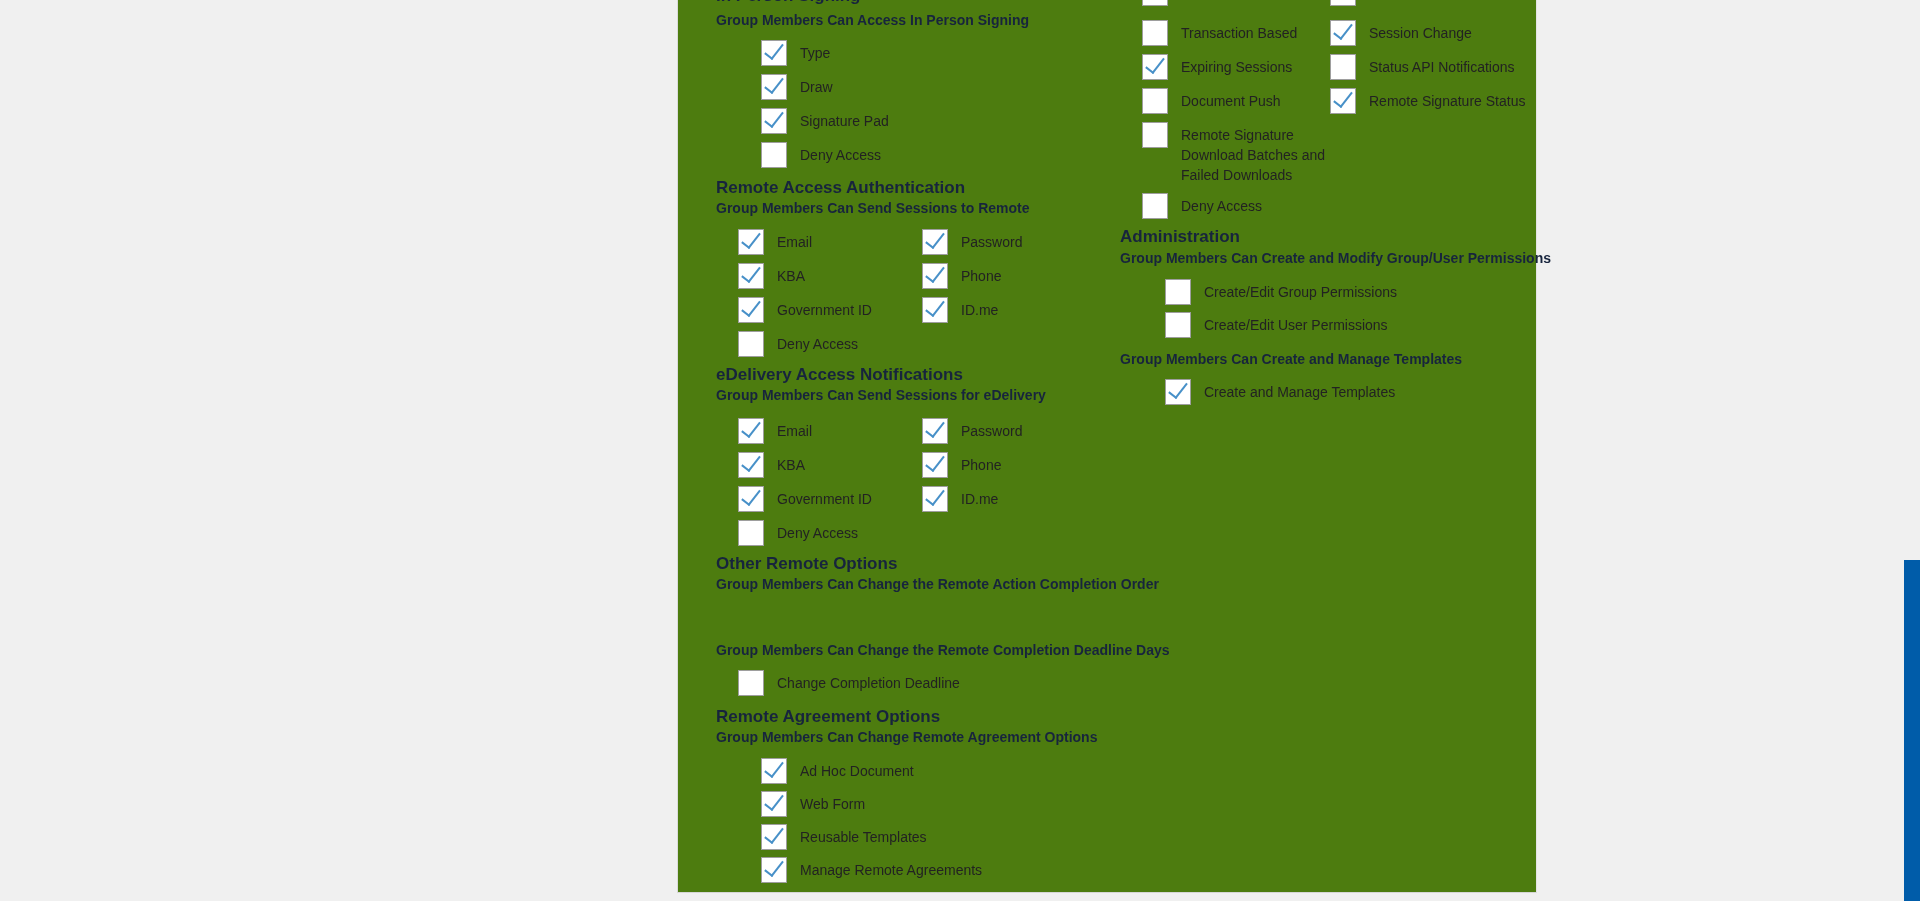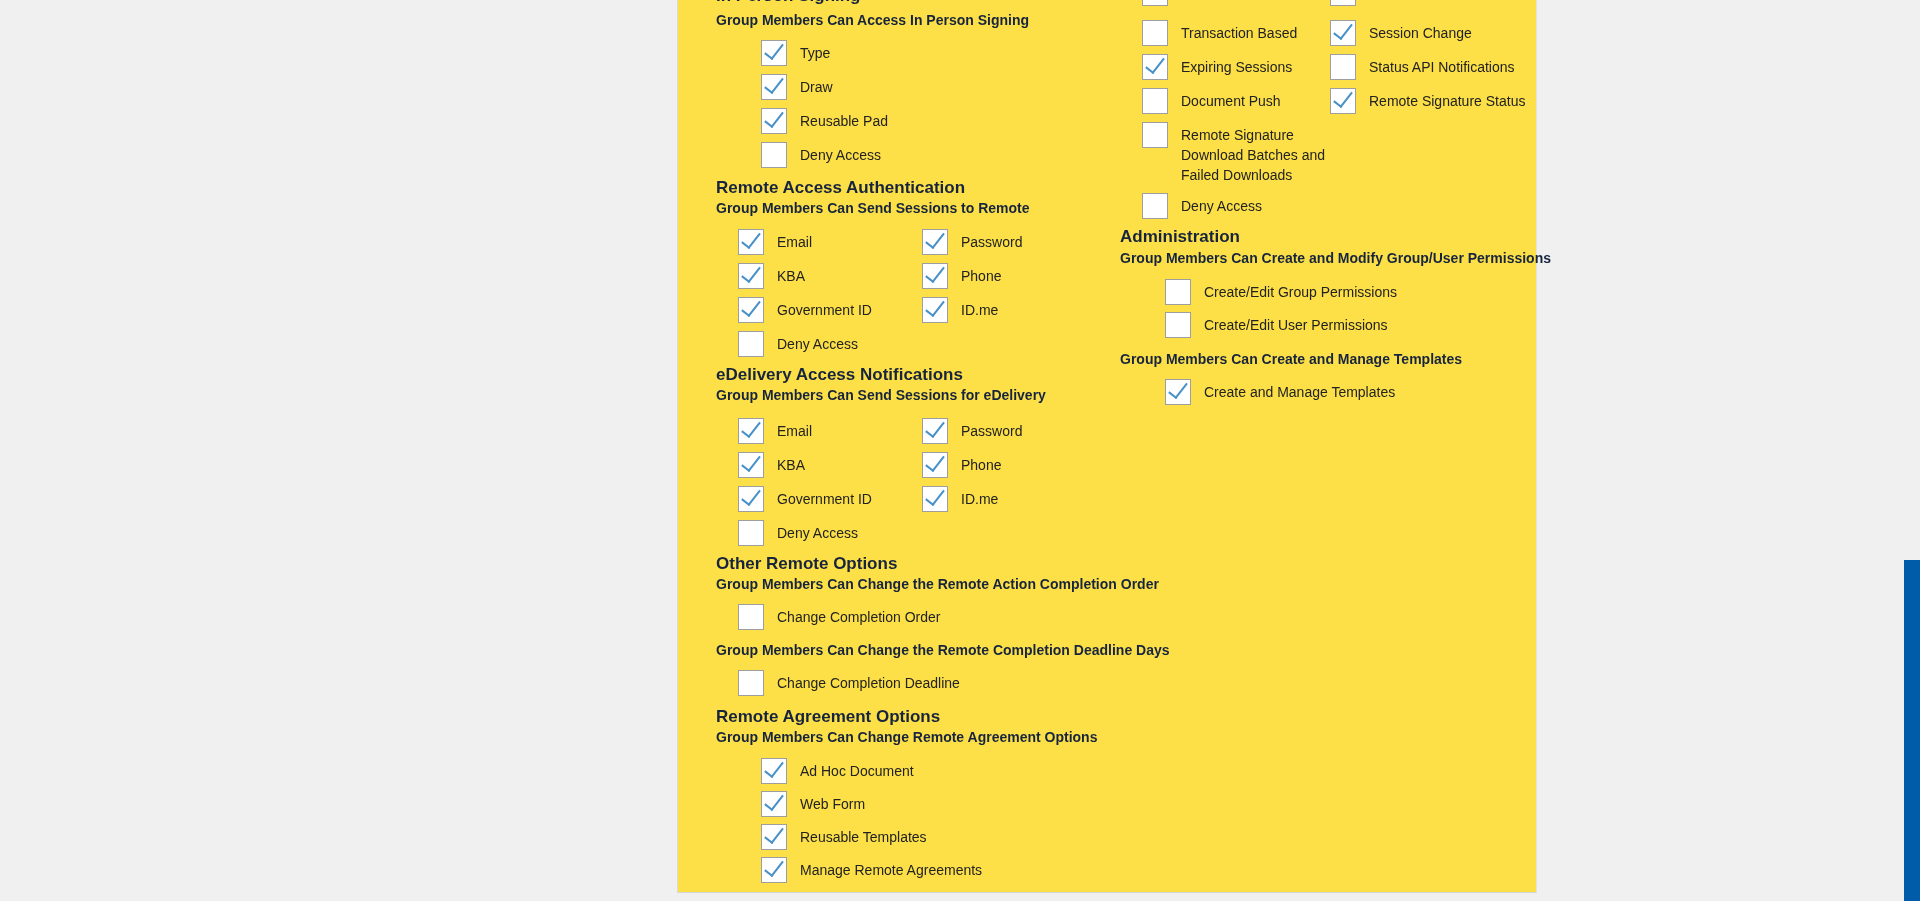--- a/index.html
+++ b/index.html
@@ -5,21 +5,21 @@
   html,body{margin:0;padding:0;overflow:hidden;}
   body{
     width:1920px;height:901px;
     background:#f0f0f0;
     font-family:"Liberation Sans",sans-serif;
     position:relative;
   }
   .page{position:relative;width:1920px;height:901px;overflow:hidden;}
   .panel{
     position:absolute;left:677px;top:0;width:860px;height:893px;
-    background:#fde047;
+    background:#4d7c0f;
     border-left:1px solid #dadada;
     border-right:1px solid #e3e3e3;
     border-bottom:1px solid #d6d6d6;
     box-sizing:border-box;
   }
   .col{position:absolute;top:0;height:893px;}
   .col-left{left:38px;width:398px;}
   .col-right{left:442px;width:412px;}
   .piece{position:absolute;left:0;right:0;}
 
@@ -78,21 +78,21 @@
         <div class="row">
           <span class="cb" data-checked="true"></span>
           <span class="lbl">Type</span>
         </div>
         <div class="row">
           <span class="cb" data-checked="true"></span>
           <span class="lbl">Draw</span>
         </div>
         <div class="row">
           <span class="cb" data-checked="true"></span>
-          <span class="lbl">Reusable Pad</span>
+          <span class="lbl">Signature Pad</span>
         </div>
         <div class="row">
           <span class="cb" data-checked="false"></span>
           <span class="lbl">Deny Access</span>
         </div>
       </div>
 
       <div class="piece sec-title" style="top:178px">Remote Access Authentication</div>
       <div class="piece sub" style="top:200px">Group Members Can Send Sessions to Remote</div>
 
@@ -156,26 +156,20 @@
           <span class="lbl">ID.me</span>
         </div>
         <div class="row">
           <span class="cb" data-checked="false"></span>
           <span class="lbl">Deny Access</span>
         </div>
       </div>
 
       <div class="piece sec-title" style="top:554px">Other Remote Options</div>
       <div class="piece sub" style="top:576px">Group Members Can Change the Remote Action Completion Order</div>
-      <div class="piece indent" style="top:604px">
-        <div class="row">
-          <span class="cb" data-checked="false"></span>
-          <span class="lbl">Change Completion Order</span>
-        </div>
-      </div>
       <div class="piece sub" style="top:642px">Group Members Can Change the Remote Completion Deadline Days</div>
       <div class="piece indent" style="top:670px">
         <div class="row">
           <span class="cb" data-checked="false"></span>
           <span class="lbl">Change Completion Deadline</span>
         </div>
       </div>
 
       <div class="piece sec-title" style="top:707px">Remote Agreement Options</div>
       <div class="piece sub" style="top:729px">Group Members Can Change Remote Agreement Options</div>

